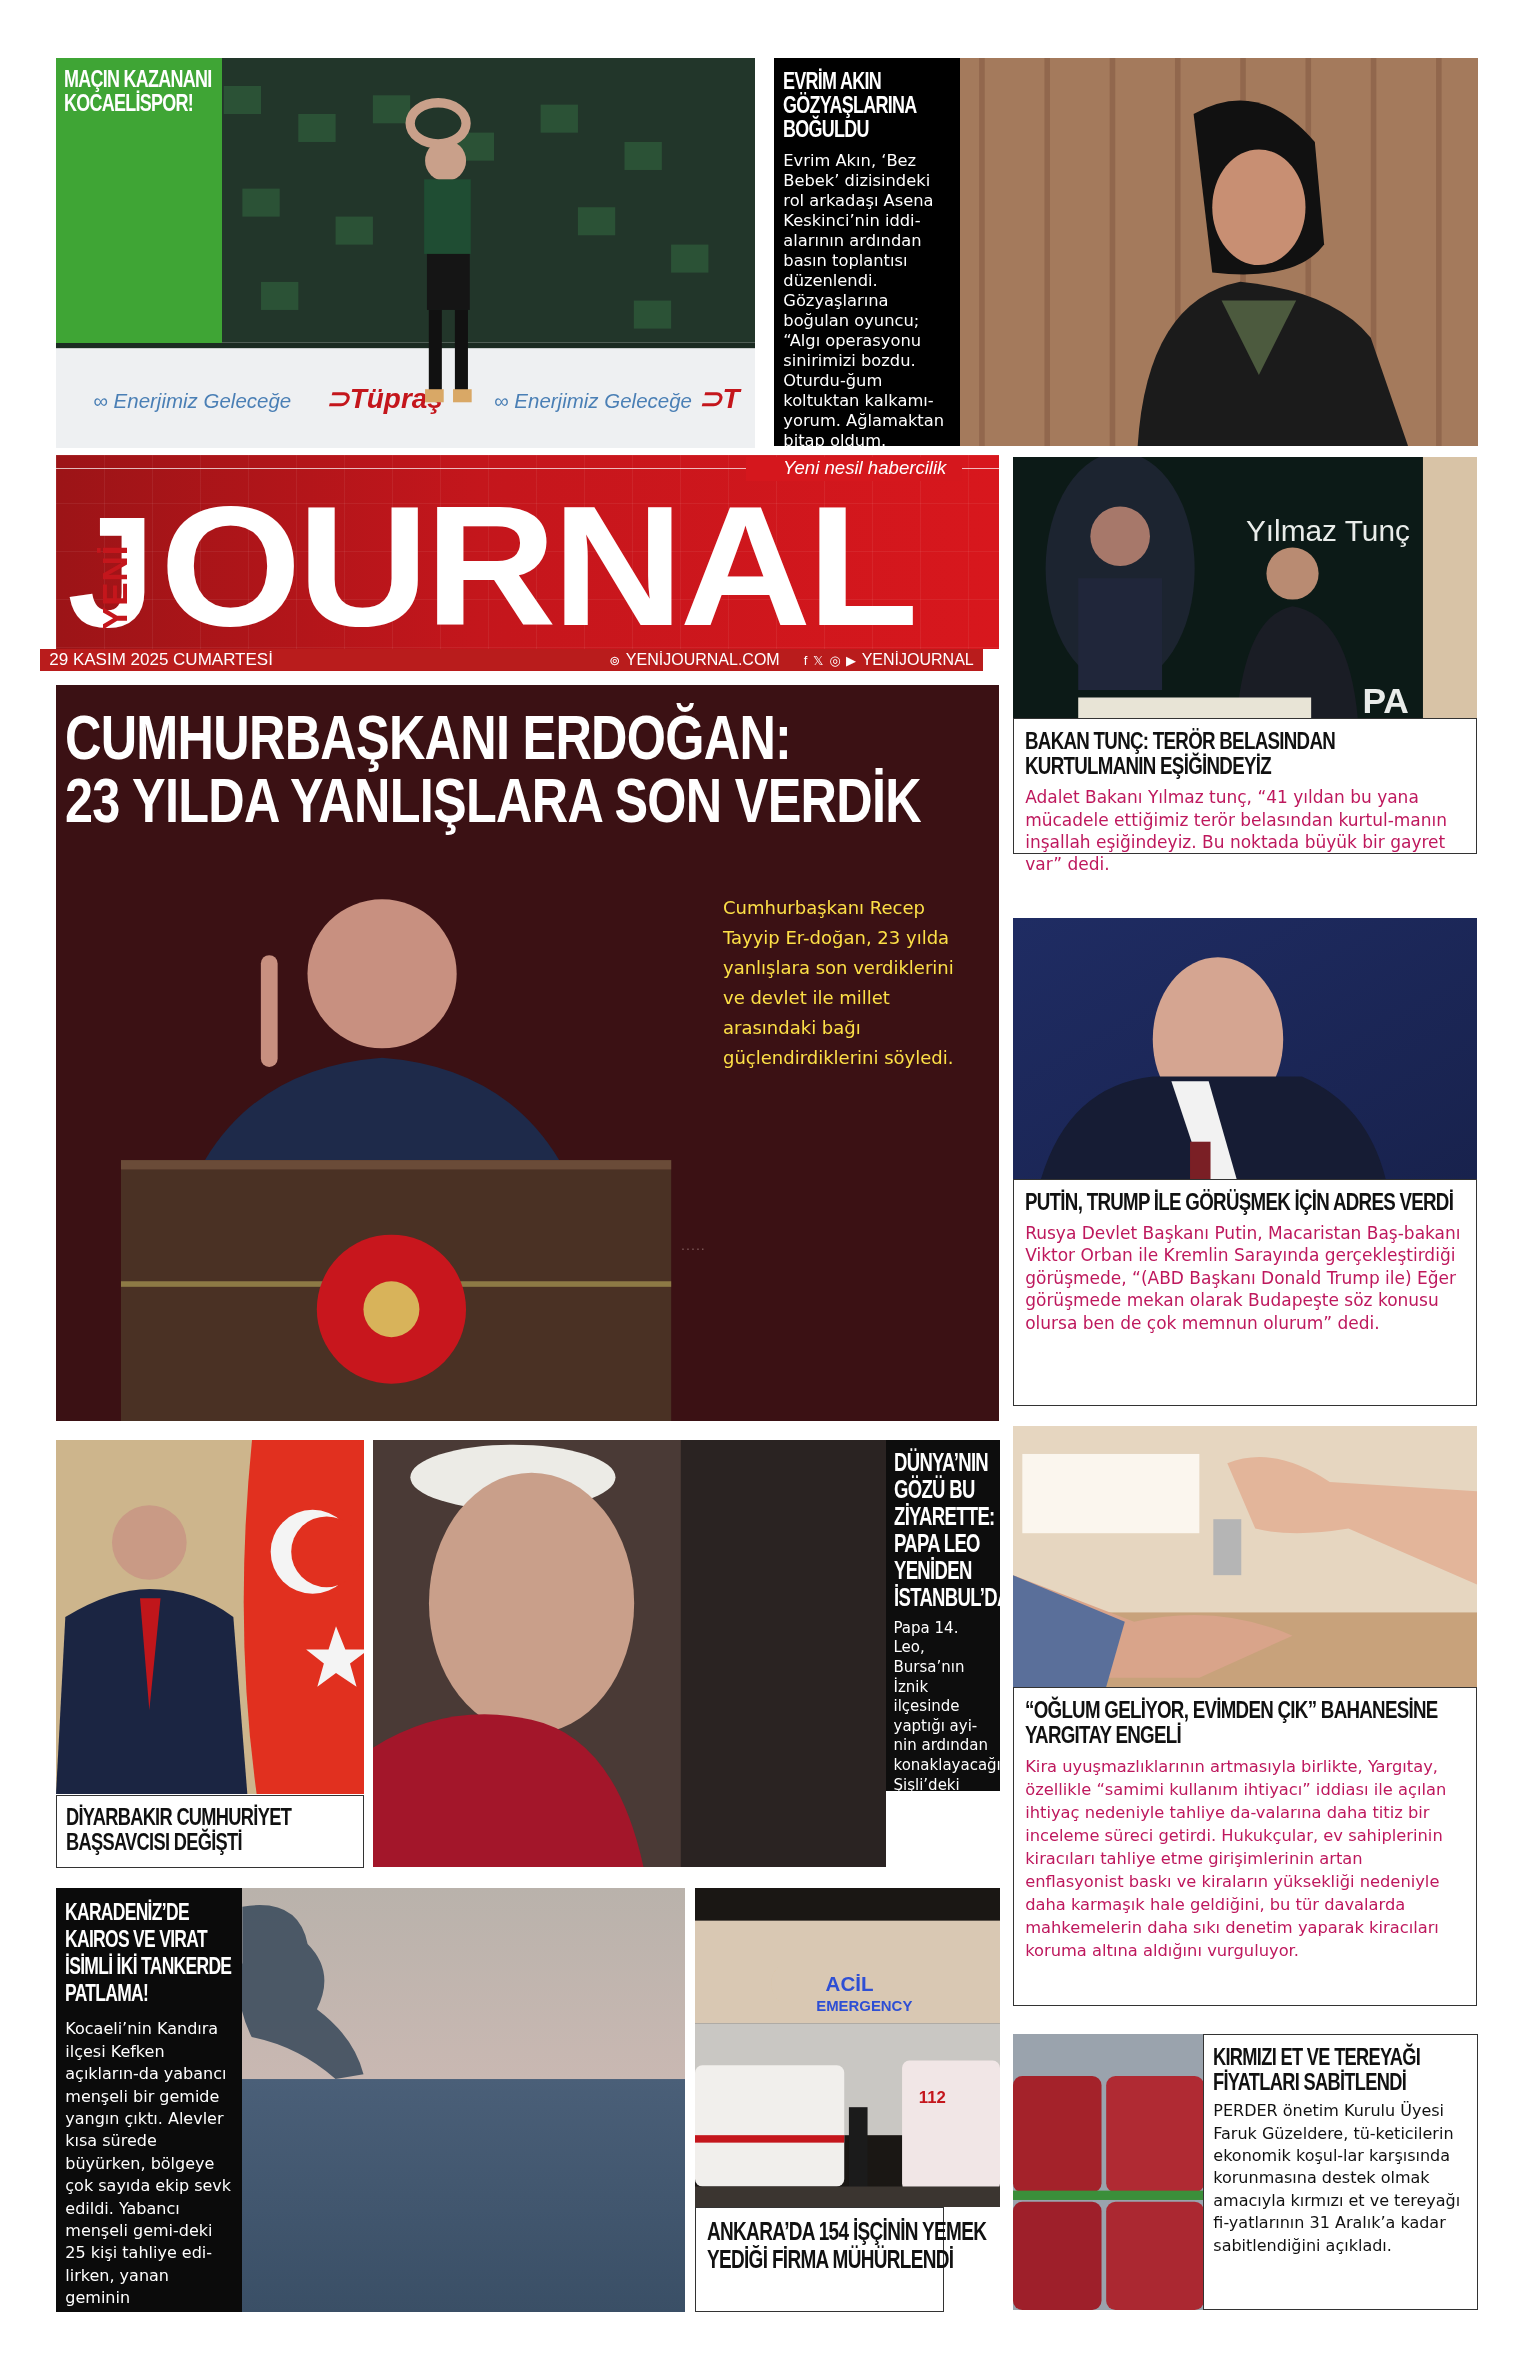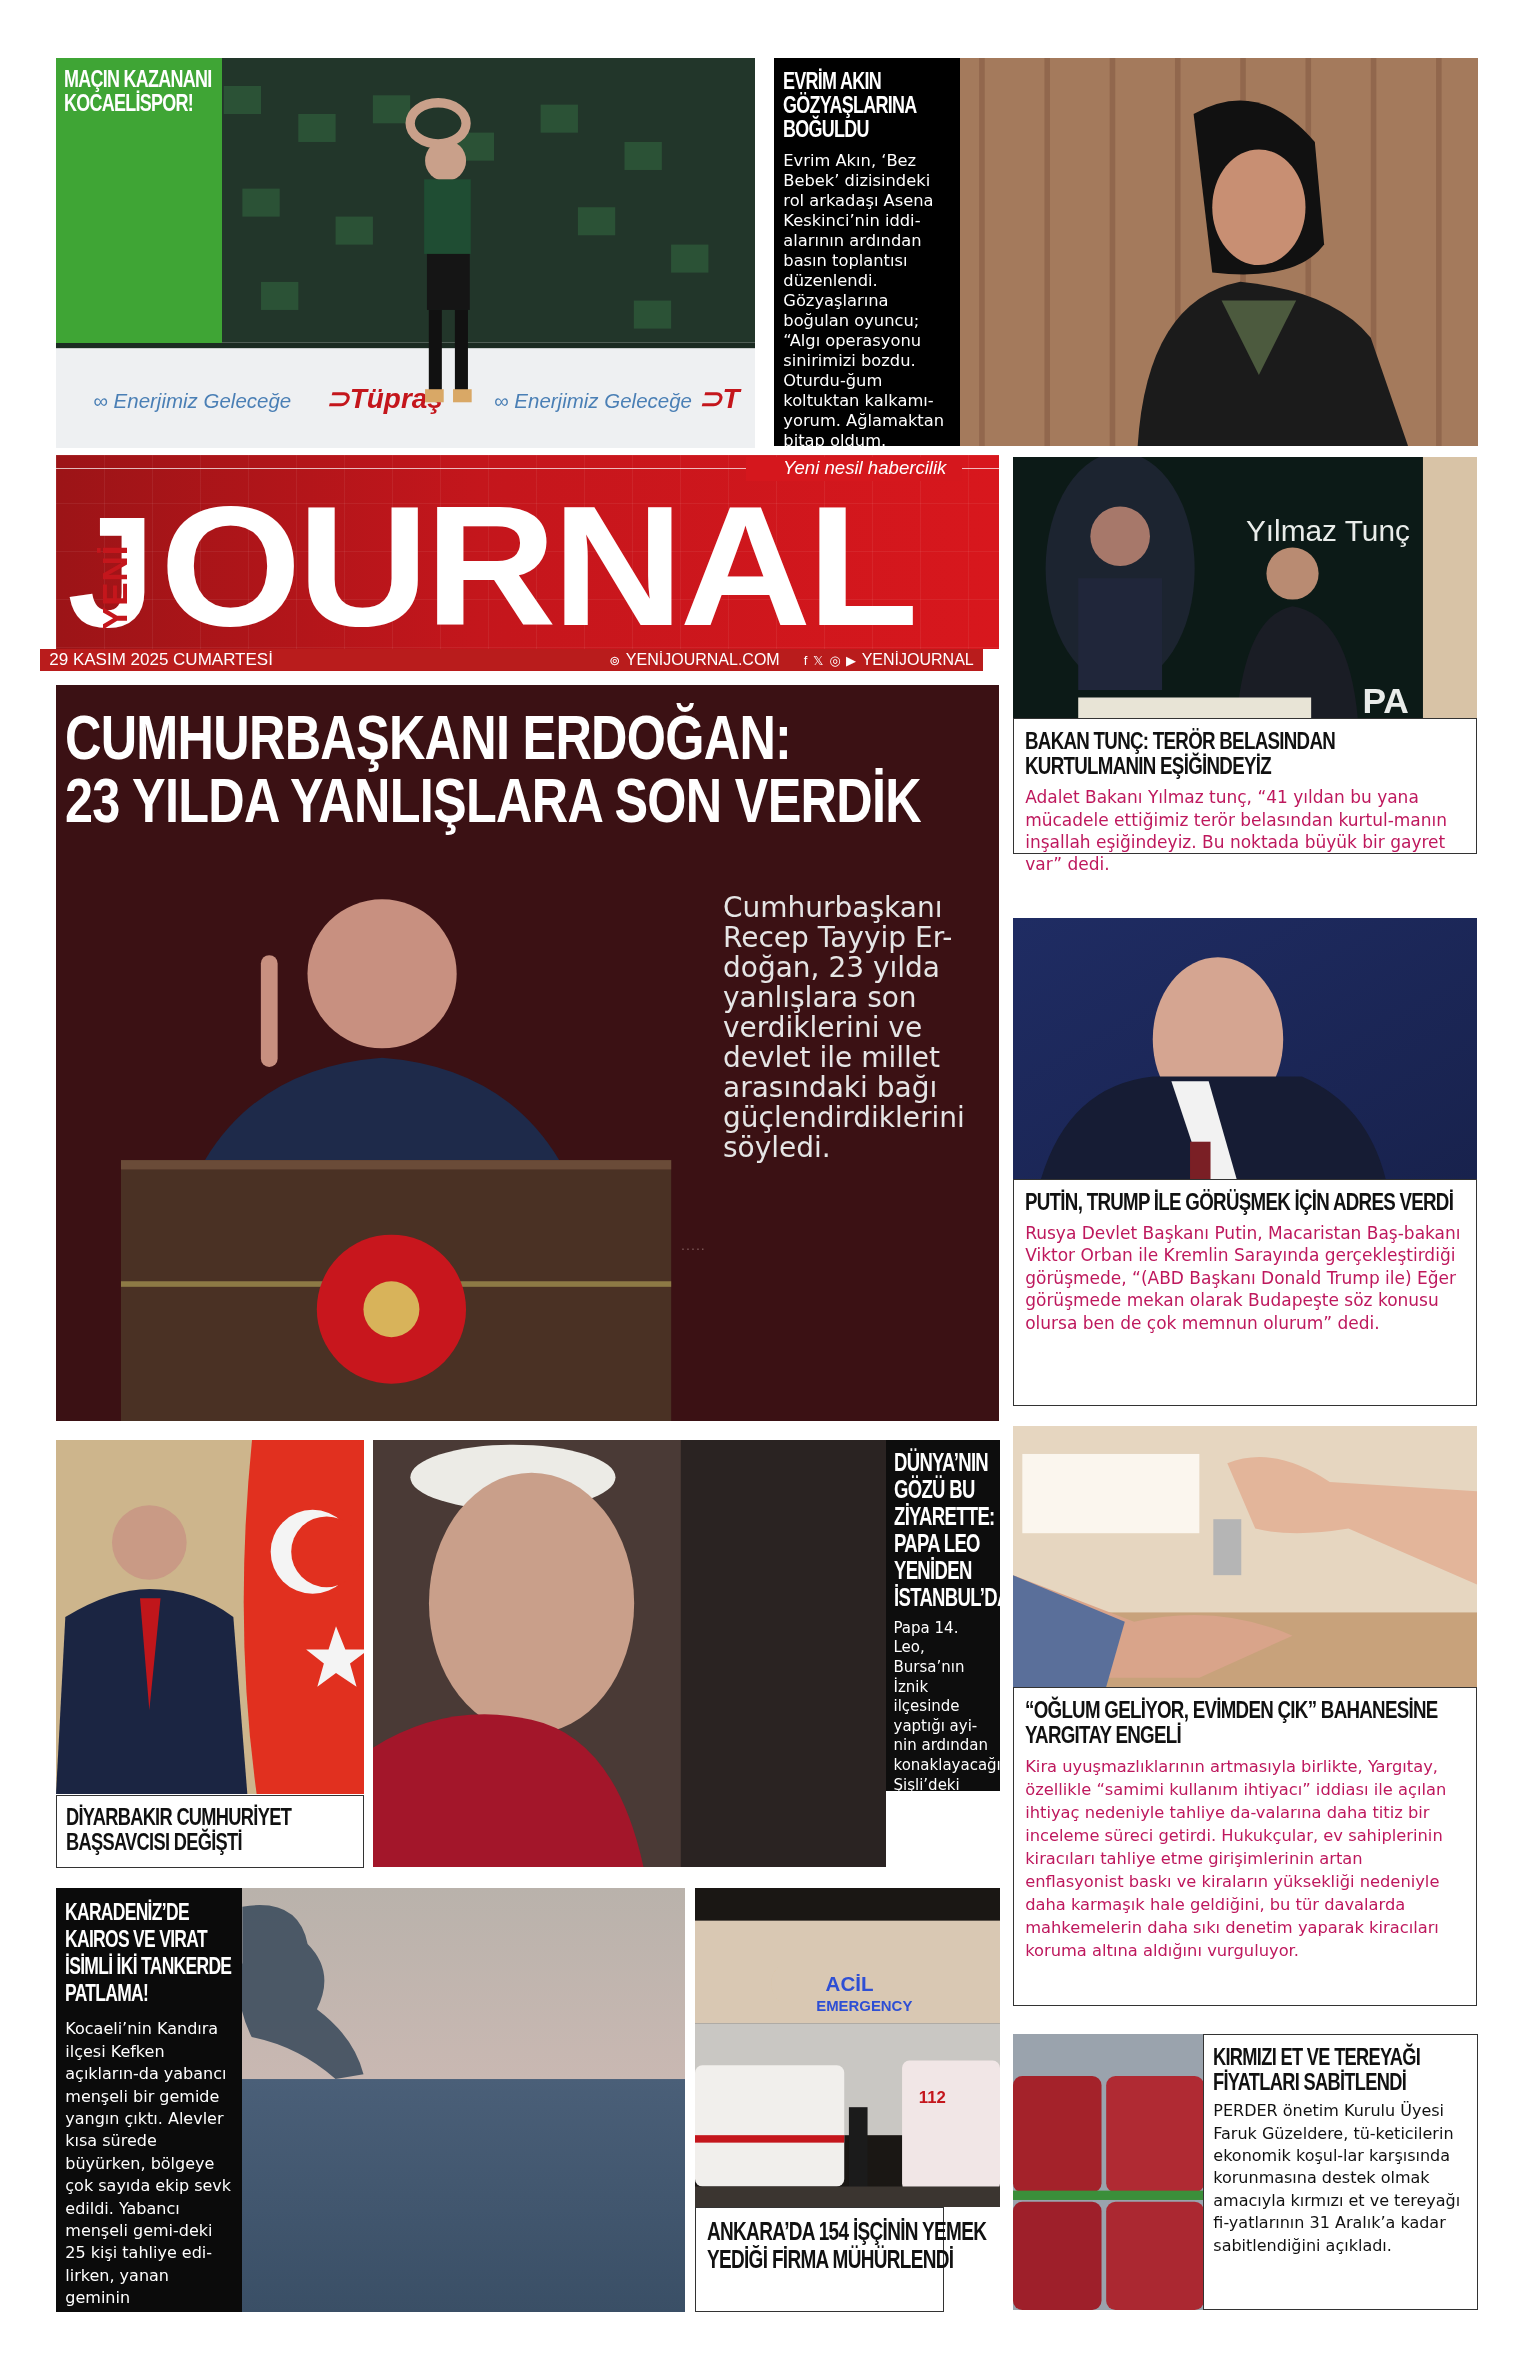--- a/index.html
+++ b/index.html
@@ -47,21 +47,21 @@
   
   #tunc-photo { left: 1013px; top: 457px; width: 464px; height: 261px; }
   #tunc-box { left: 1013px; top: 718px; width: 464px; height: 136px; padding: 9.3px 11.2px; }
   .rbox .head { font-size: 24px; color: #111; transform: scaleX(0.78); width: 569px; }
   .rbox .body-t { font-size: 17px; line-height: 22.4px; margin-top: 7.5px; color: #be185d; }
 
   
   #main { left: 56px; top: 685px; width: 943px; height: 736px; background: #3b1114; overflow: hidden; }
   #main-head { left: 9.3px; top: 20.5px; color: #fff; font-size: 63px; line-height: 63px; transform: scaleX(0.8); width: 1165px; }
   #main-photo { left: 37px; top: 177px; width: 802px; height: 559px; }
-  #main-text { left: 667px; top: 208px; width: 233px; color: #e5e5e5; font-size: 28px; line-height: 30px; }
+  #main-text { left: 667px; top: 208px; width: 233px; color: #fde047; font-size: 18px; line-height: 30px; }
 
   
   #putin-photo { left: 1013px; top: 918px; width: 464px; height: 261px; }
   #putin-box { left: 1013px; top: 1179px; width: 464px; height: 227px; padding: 9.3px 11.2px; }
 
   
   #keys-photo { left: 1013px; top: 1426px; width: 464px; height: 261px; }
   #keys-box { left: 1013px; top: 1687px; width: 464px; height: 319px; padding: 9.3px 11.2px; }
 
   

